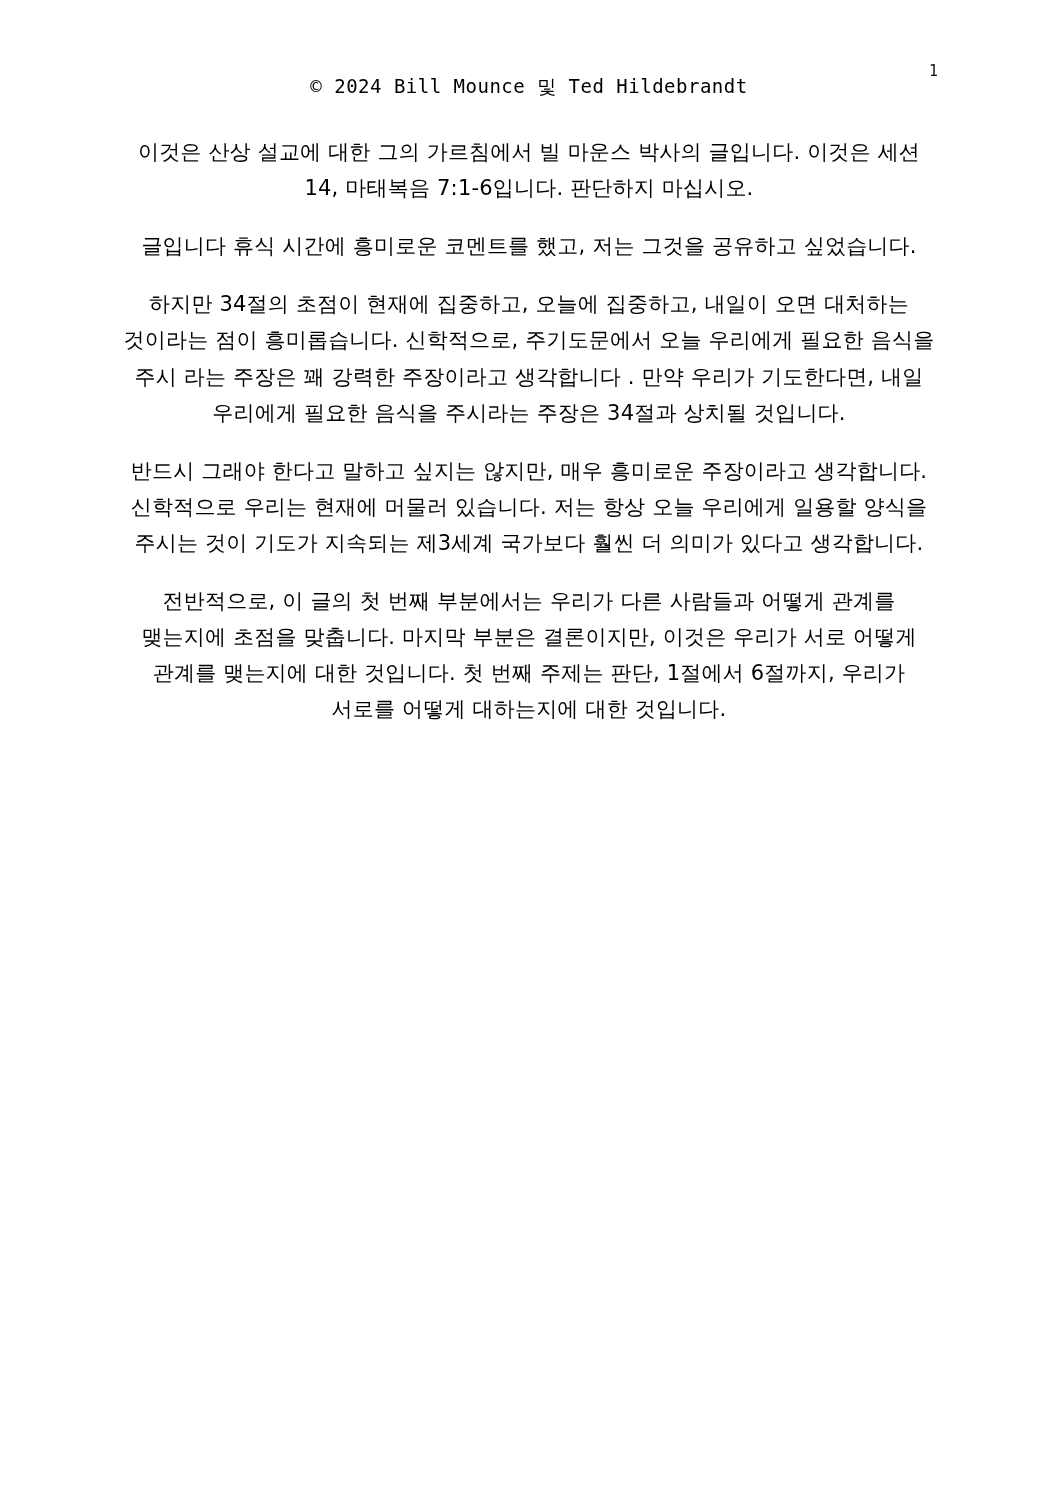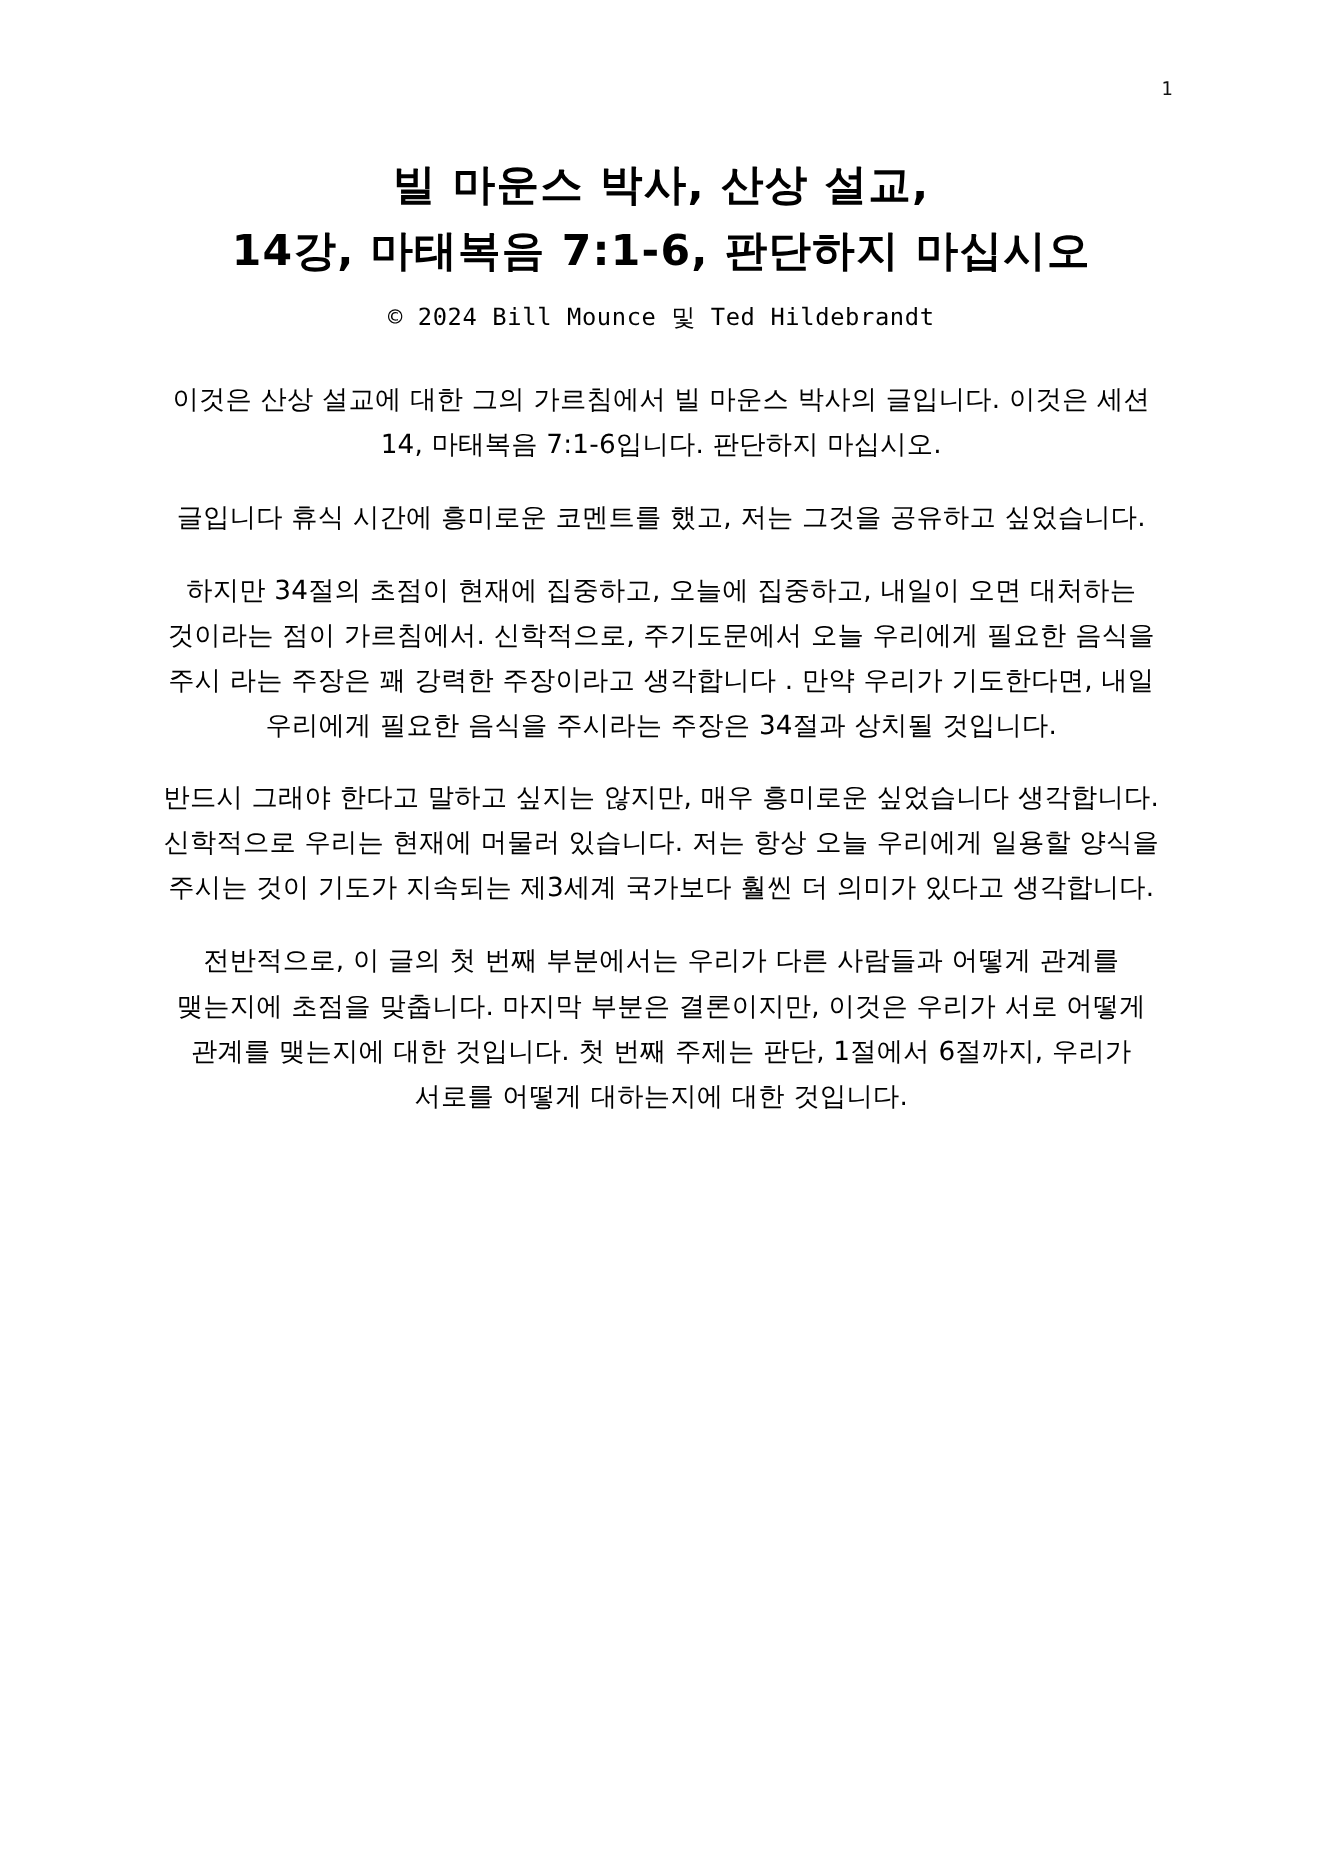--- a/index.html
+++ b/index.html
@@ -68,28 +68,24 @@
     margin-bottom: 0;
   }
 </style>
 </head>
 <body>
 
 <div class="page">
 
   <div class="page-number">1</div>
 
-  <div class="title-block">
-    <div class="title-line">빌 마운스 박사, 산상 설교,</div>
-    <div class="title-line">14강, 마태복음 7:1-6, 판단하지 마십시오</div>
-  </div>
 
   <div class="byline">© 2024 Bill Mounce 및 Ted Hildebrandt</div>
 
   <div class="body-text">
     <p class="para">이것은 산상 설교에 대한 그의 가르침에서 빌 마운스 박사의 글입니다. 이것은 세션 14, 마태복음 7:1-6입니다. 판단하지 마십시오.</p>
     <p class="para">글입니다 휴식 시간에 흥미로운 코멘트를 했고, 저는 그것을 공유하고 싶었습니다.</p>
-    <p class="para">하지만 34절의 초점이 현재에 집중하고, 오늘에 집중하고, 내일이 오면 대처하는 것이라는 점이 가르침에서. 신학적으로, 주기도문에서 오늘 우리에게 필요한 음식을 주시 라는 주장은 꽤 강력한 주장이라고 생각합니다 . 만약 우리가 기도한다면, 내일 우리에게 필요한 음식을 주시라는 주장은 34절과 상치될 것입니다.</p>
-    <p class="para">반드시 그래야 한다고 말하고 싶지는 않지만, 매우 흥미로운 싶었습니다 생각합니다. 신학적으로 우리는 현재에 머물러 있습니다. 저는 항상 오늘 우리에게 일용할 양식을 주시는 것이 기도가 지속되는 제3세계 국가보다 훨씬 더 의미가 있다고 생각합니다.</p>
+    <p class="para">하지만 34절의 초점이 현재에 집중하고, 오늘에 집중하고, 내일이 오면 대처하는 것이라는 점이 흥미롭습니다. 신학적으로, 주기도문에서 오늘 우리에게 필요한 음식을 주시 라는 주장은 꽤 강력한 주장이라고 생각합니다 . 만약 우리가 기도한다면, 내일 우리에게 필요한 음식을 주시라는 주장은 34절과 상치될 것입니다.</p>
+    <p class="para">반드시 그래야 한다고 말하고 싶지는 않지만, 매우 흥미로운 주장이라고 생각합니다. 신학적으로 우리는 현재에 머물러 있습니다. 저는 항상 오늘 우리에게 일용할 양식을 주시는 것이 기도가 지속되는 제3세계 국가보다 훨씬 더 의미가 있다고 생각합니다.</p>
     <p class="para">전반적으로, 이 글의 첫 번째 부분에서는 우리가 다른 사람들과 어떻게 관계를 맺는지에 초점을 맞춥니다. 마지막 부분은 결론이지만, 이것은 우리가 서로 어떻게 관계를 맺는지에 대한 것입니다. 첫 번째 주제는 판단, 1절에서 6절까지, 우리가 서로를 어떻게 대하는지에 대한 것입니다.</p>
   </div>
 
 </div>
 
 </body></html>

